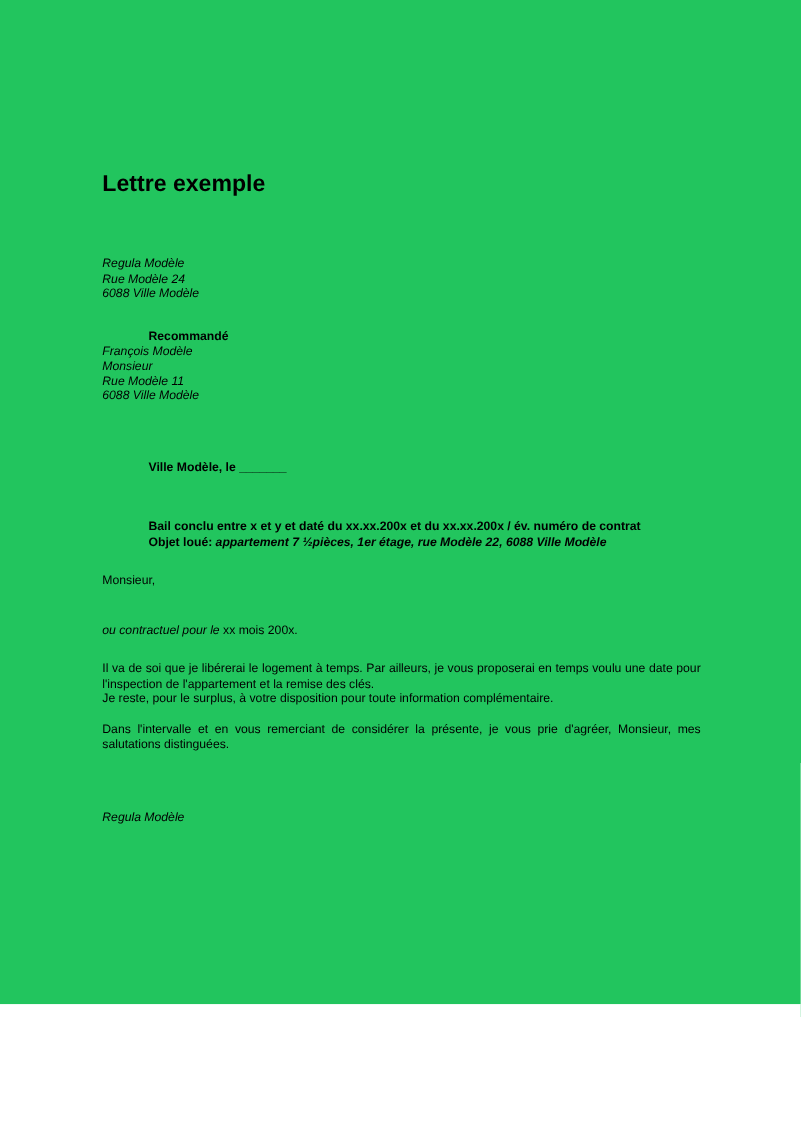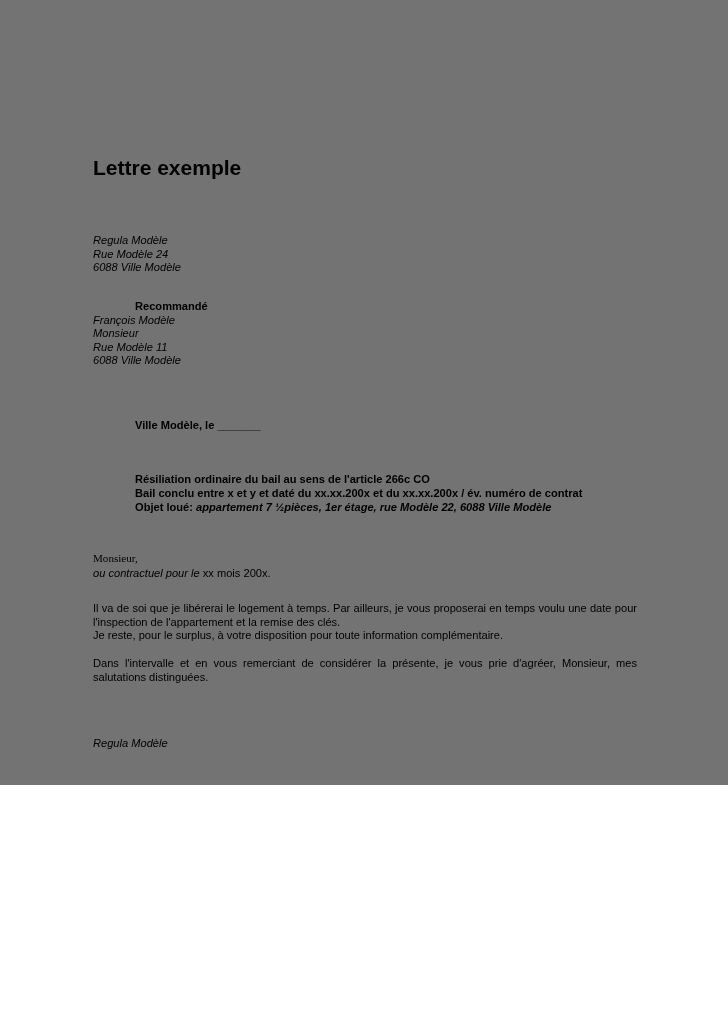--- a/index.html
+++ b/index.html
@@ -3,22 +3,22 @@
 <meta charset="utf-8">
 <style>
   html, body {
     margin: 0;
     padding: 0;
     background: #ffffff;
   }
   .page {
     position: relative;
     width: 728px;
-    height: 785px;
-    background: #737373;
+    height: 913px;
+    background: #22c55e;
     color: #000000;
     font-family: "Liberation Sans", "DejaVu Sans", sans-serif;
     font-size: 11.1px;
     line-height: 13.6px;
     overflow: hidden;
   }
   .blk {
     position: absolute;
     left: 93px;
     width: 544px;
@@ -57,26 +57,25 @@
     <div class="line i">Monsieur</div>
     <div class="line i">Rue Modèle 11</div>
     <div class="line i">6088 Ville Modèle</div>
   </div>
 
   <div class="blk" style="top:419px;">
     <div class="line b">Ville Modèle, le _______</div>
   </div>
 
   <div class="blk subject" style="top:472px;">
-    <div class="line b">Résiliation ordinaire du bail au sens de l'article 266c CO</div>
     <div class="line b">Bail conclu entre x et y et daté du xx.xx.200x et du xx.xx.200x / év. numéro de contrat</div>
     <div class="line b"><span>Objet loué: </span><span class="i">appartement 7 ½pièces, 1er étage, rue Modèle 22, 6088 Ville Modèle</span></div>
   </div>
 
-  <div class="blk" style="top:552px;font-family:Liberation Serif, serif;">
+  <div class="blk" style="top:522px;">
     <div class="line">Monsieur,</div>
   </div>
 
   <div class="blk" style="top:567px;">
     <div class="line"><span class="i">ou contractuel pour le</span><span> xx mois 200x.</span></div>
   </div>
 
   <div class="blk" style="top:602px;">
     <div class="line just">Il va de soi que je libérerai le logement à temps. Par ailleurs, je vous proposerai en temps voulu une date pour</div>
     <div class="line">l'inspection de l'appartement et la remise des clés.</div>

